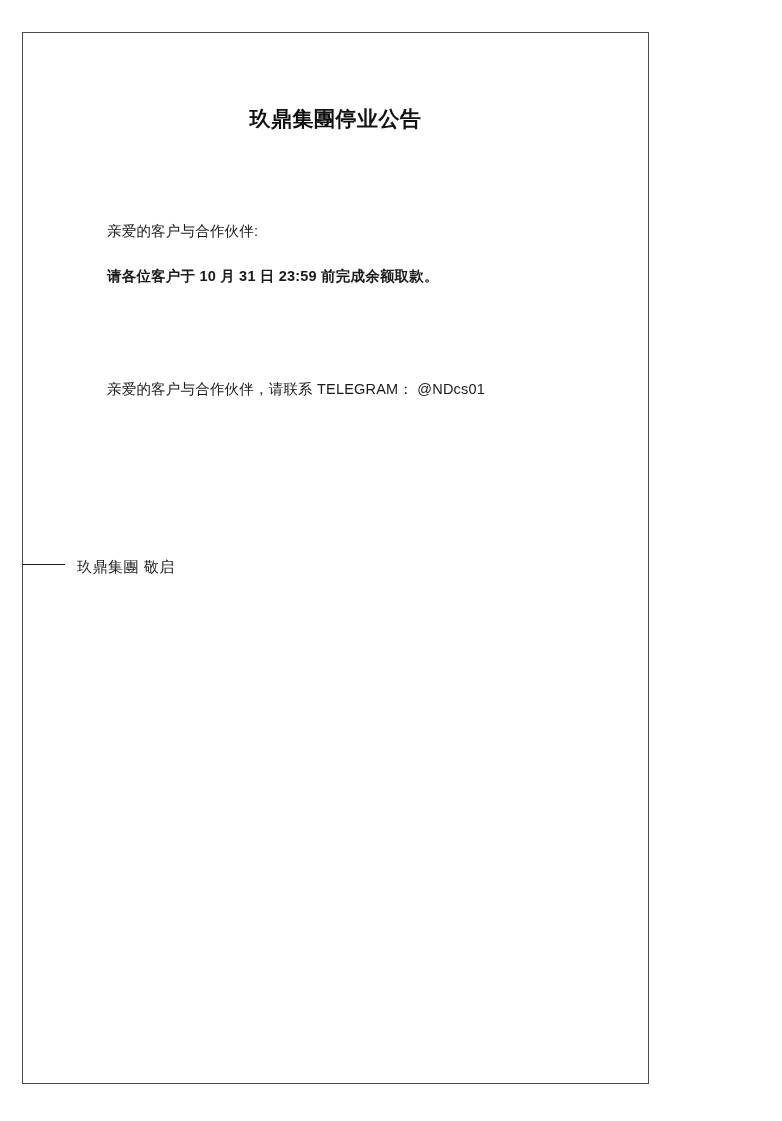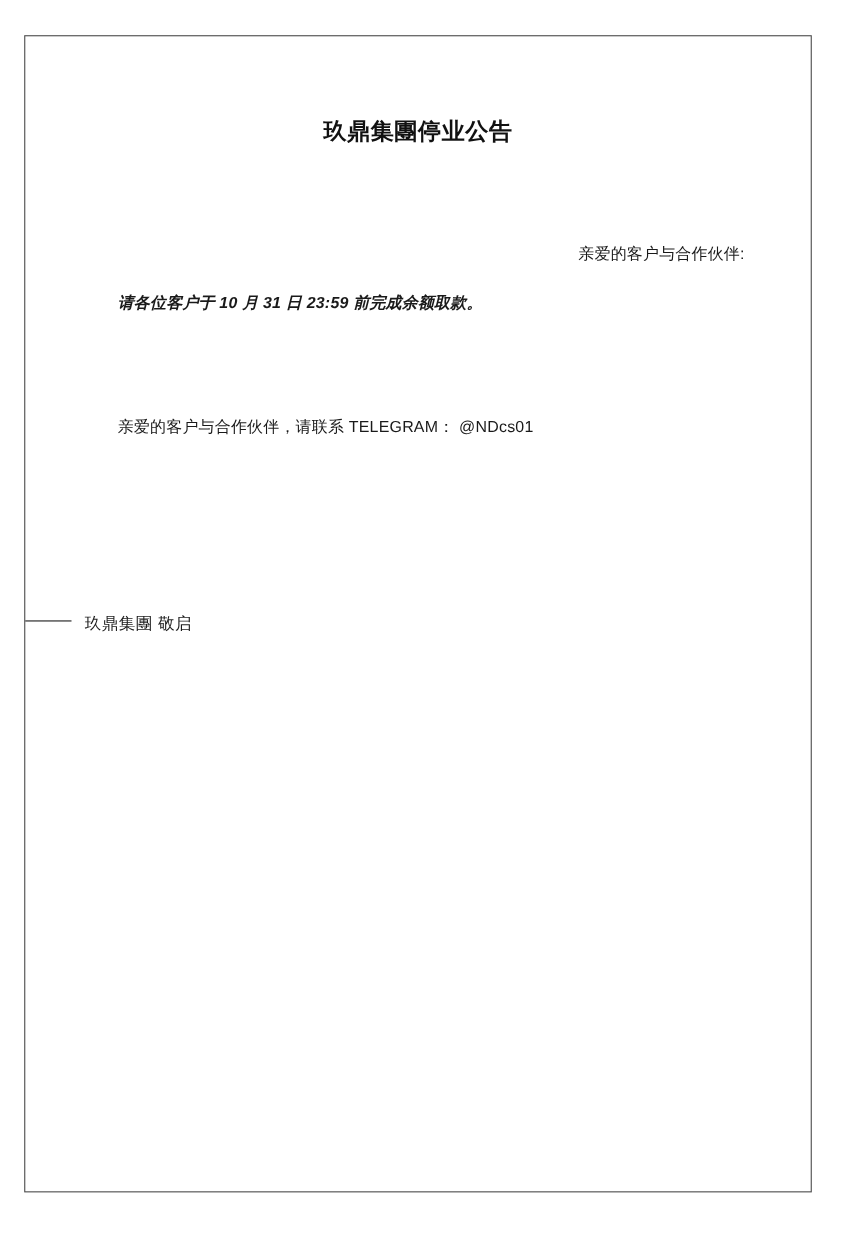--- a/index.html
+++ b/index.html
@@ -12,21 +12,21 @@
     height: 1121px;
     font-family: "Liberation Sans", "DejaVu Sans", sans-serif;
     color: #1a1a1a;
     position: relative;
     overflow: hidden;
   }
   .page {
     position: absolute;
     left: 22px;
     top: 32px;
-    width: 716px;
+    width: 627px;
     height: 1052px;
     border: 1px solid #4a4a4a;
     background: #ffffff;
     box-sizing: border-box;
   }
   .doc-title {
     text-align: center;
     font-size: 21px;
     font-weight: bold;
     letter-spacing: 0.5px;
@@ -39,29 +39,27 @@
     padding-right: 60px;
   }
   .para {
     font-size: 14.5px;
     line-height: 2.55;
     color: #1a1a1a;
     letter-spacing: 0.2px;
   }
   .para.greeting {
     margin-bottom: 8px;
-    text-align: right;
   }
   .para.main {
     margin-bottom: 4px;
   }
   .para.bold {
     font-weight: bold;
     margin-top: 6px;
-    font-style: italic;
   }
   .spacer-block {
     height: 74px;
   }
   .para.thanks {
     margin-bottom: 0;
   }
   .para.contact {
     margin-top: 2px;
   }

